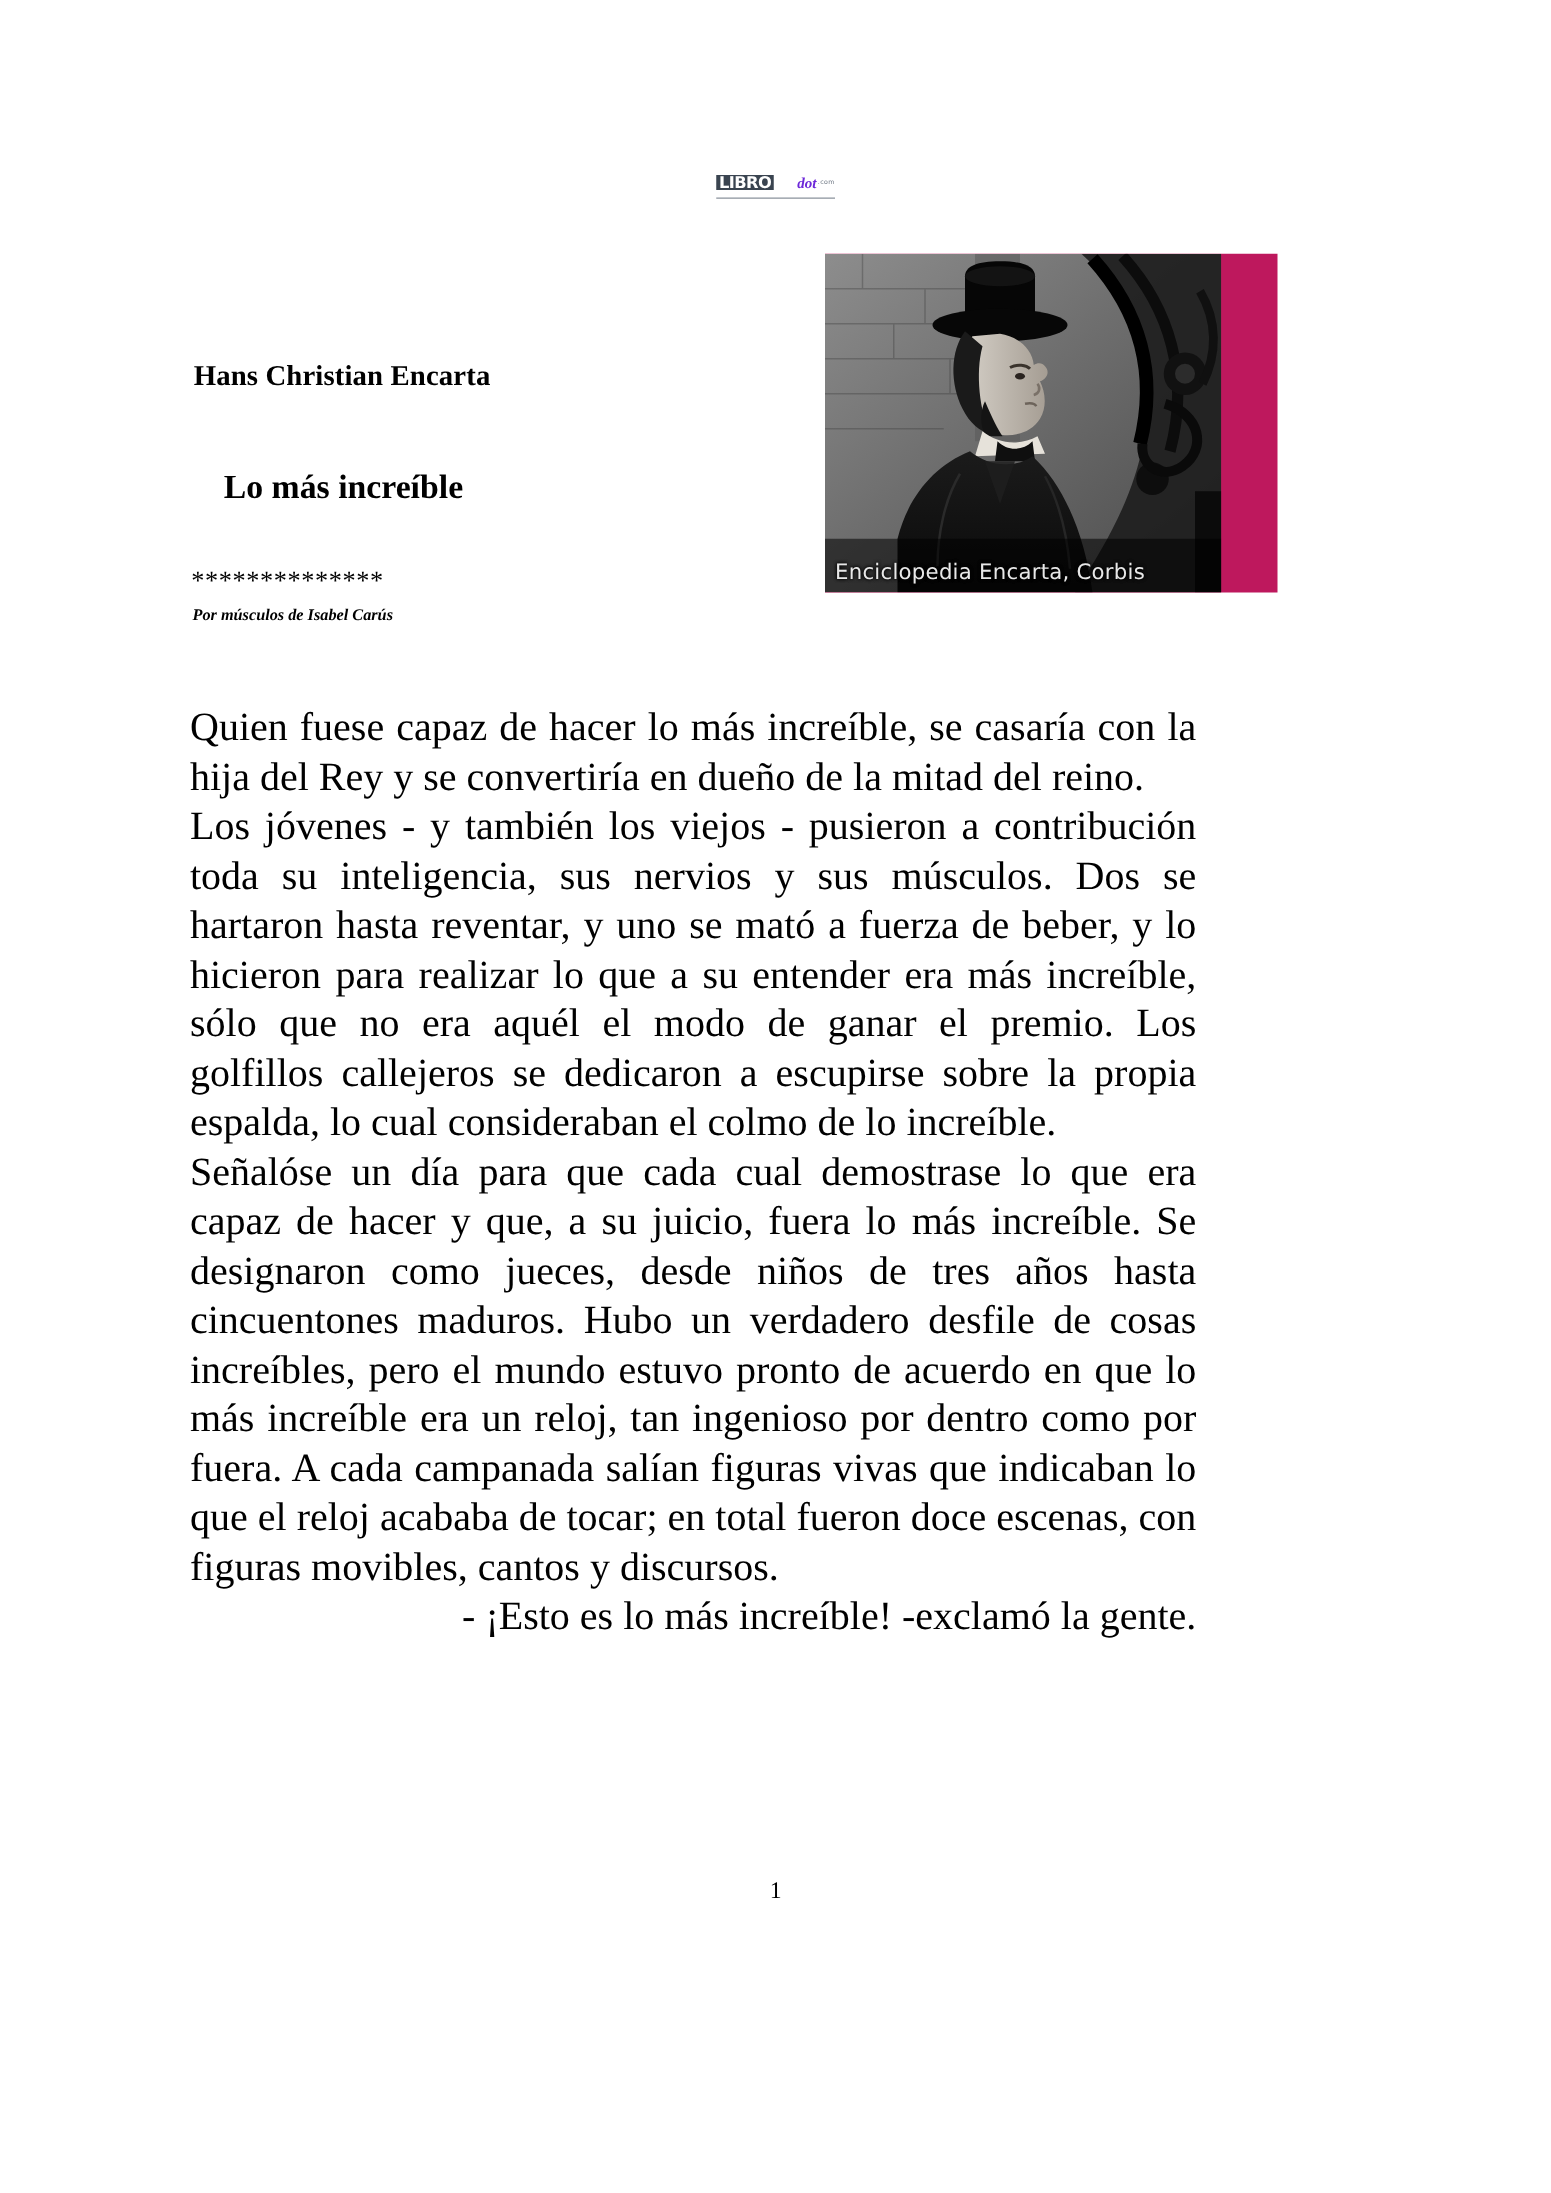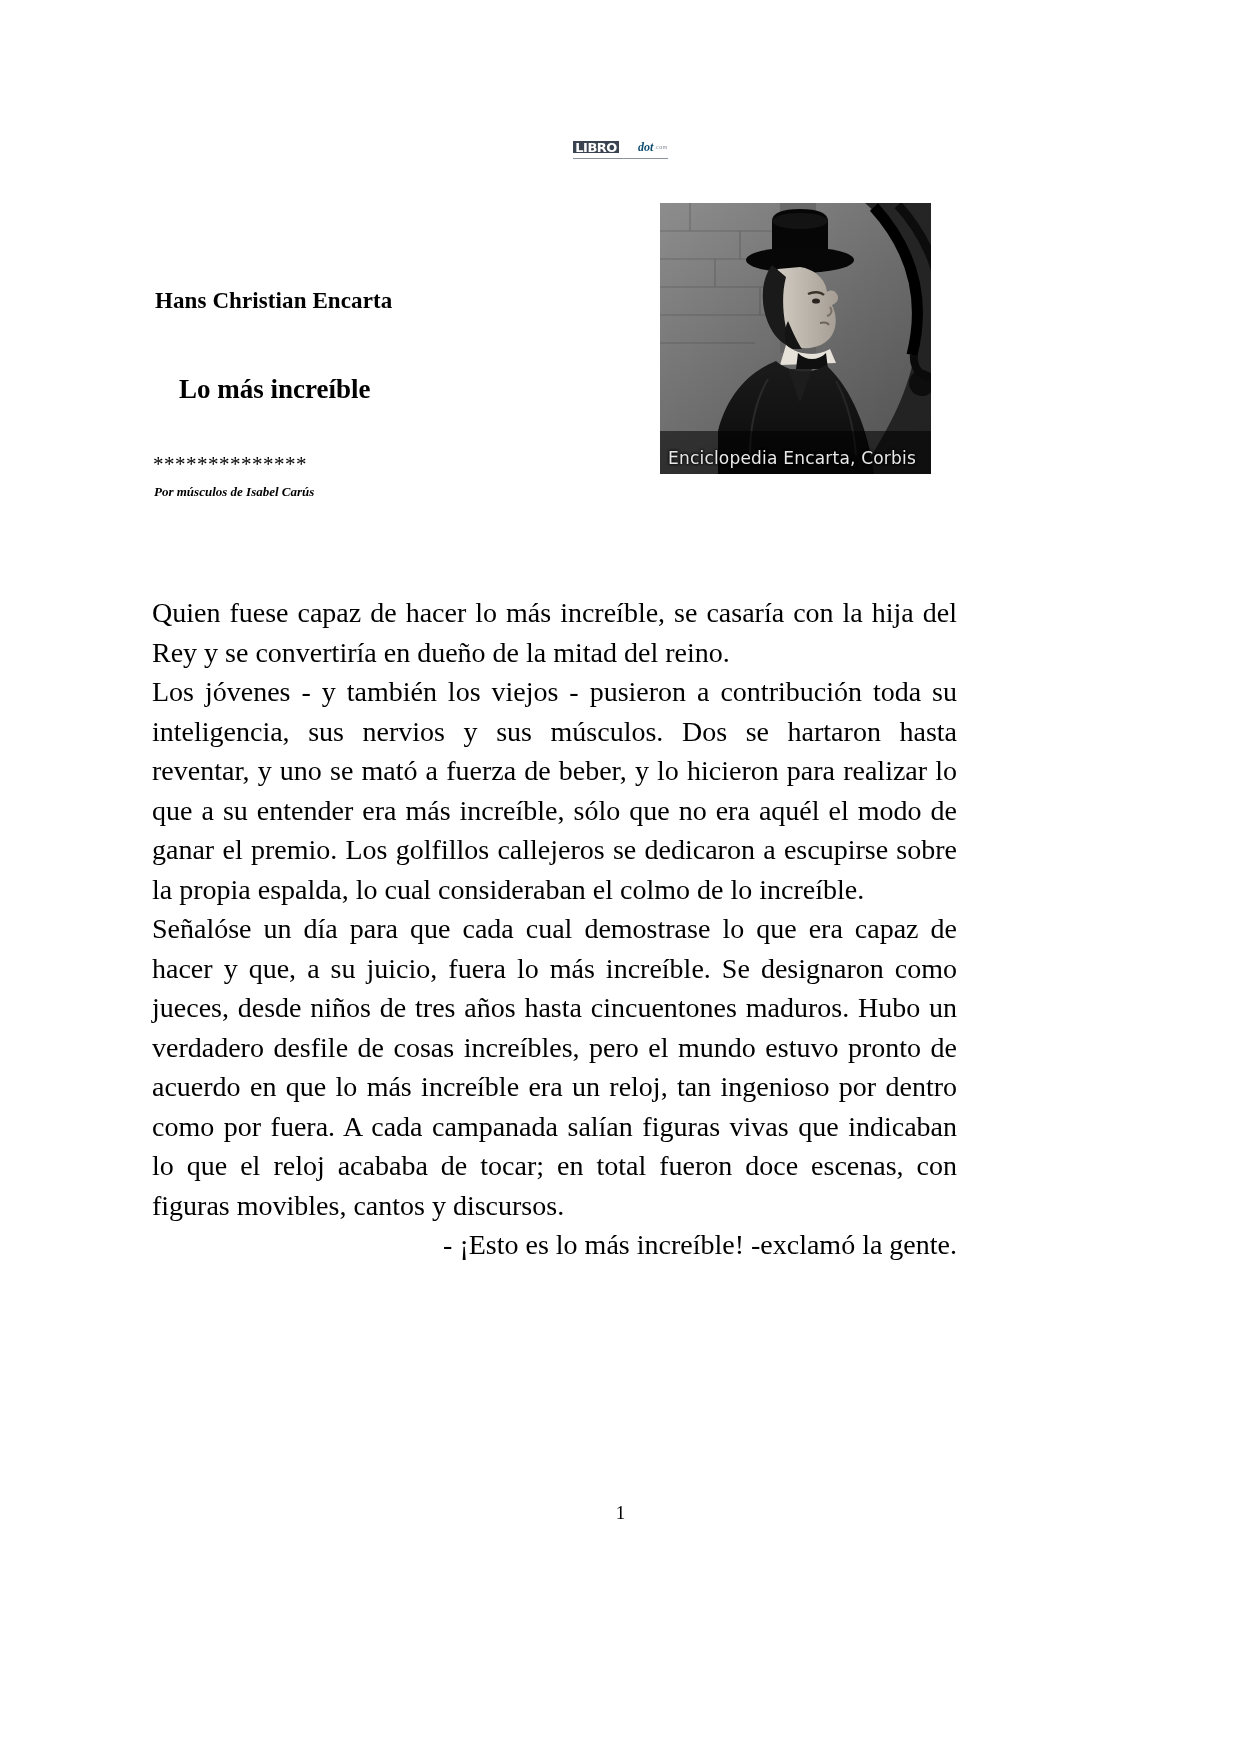--- a/index.html
+++ b/index.html
@@ -47,21 +47,21 @@
     display: inline-block;
     line-height: 11px;
     vertical-align: middle;
     text-align: center;
   }
   .logo-dot {
     font-family: "Liberation Serif", serif;
     font-style: italic;
     font-weight: bold;
     font-size: 12px;
-    color: #0c4a6e;
+    color: #6d28d9;
     display: inline-block;
     vertical-align: middle;
     margin-left: 19px;
   }
   .logo-com {
     font-family: "DejaVu Sans", sans-serif;
     font-size: 5px;
     color: #6a7480;
     display: inline-block;
     vertical-align: middle;
@@ -75,21 +75,21 @@
     bottom: -2px;
     height: 1px;
     background: #8a929c;
   }
 
   
   .photo {
     position: absolute;
     left: 660px;
     top: 203px;
-    width: 271px;
+    width: 362px;
     height: 271px;
     background: #be185d;
     overflow: hidden;
     text-decoration: underline;
   }
   .photo svg { display: block; }
   .photo-caption {
     position: absolute;
     left: 8px;
     bottom: 6px;
@@ -134,25 +134,24 @@
     font-weight: bold;
     font-style: italic;
   }
 
   
   .body-text {
     position: absolute;
     left: 152px;
     top: 562px;
     width: 805px;
-    font-size: 28px;
+    font-size: 32px;
     line-height: 39.5px;
     text-align: justify;
     text-justify: inter-word;
-    margin-top: 31px;
   }
   .body-text p {
     margin: 0;
   }
   .body-text p:last-child {
     text-align: right;
   }
 
   
   .page-number {

